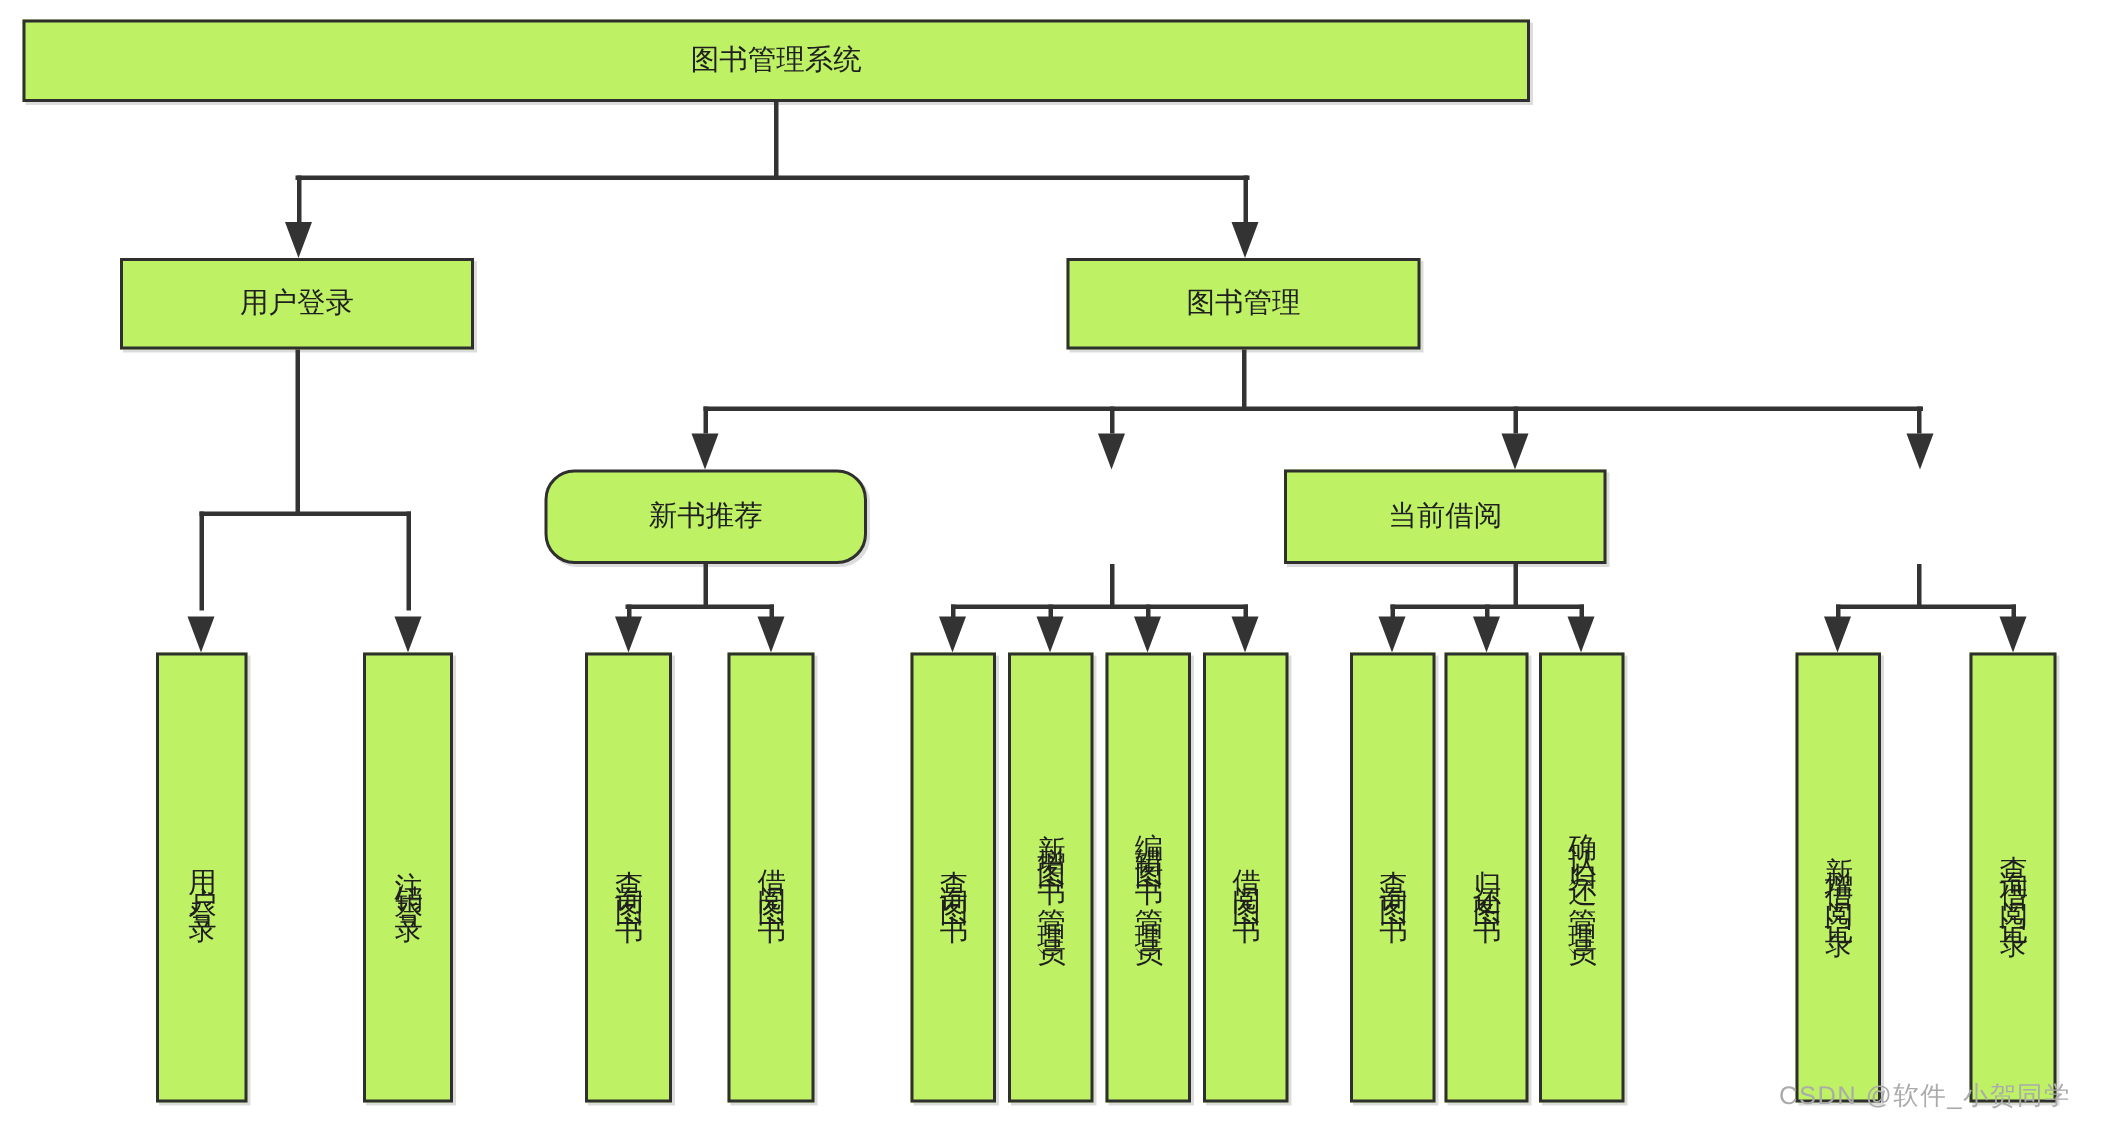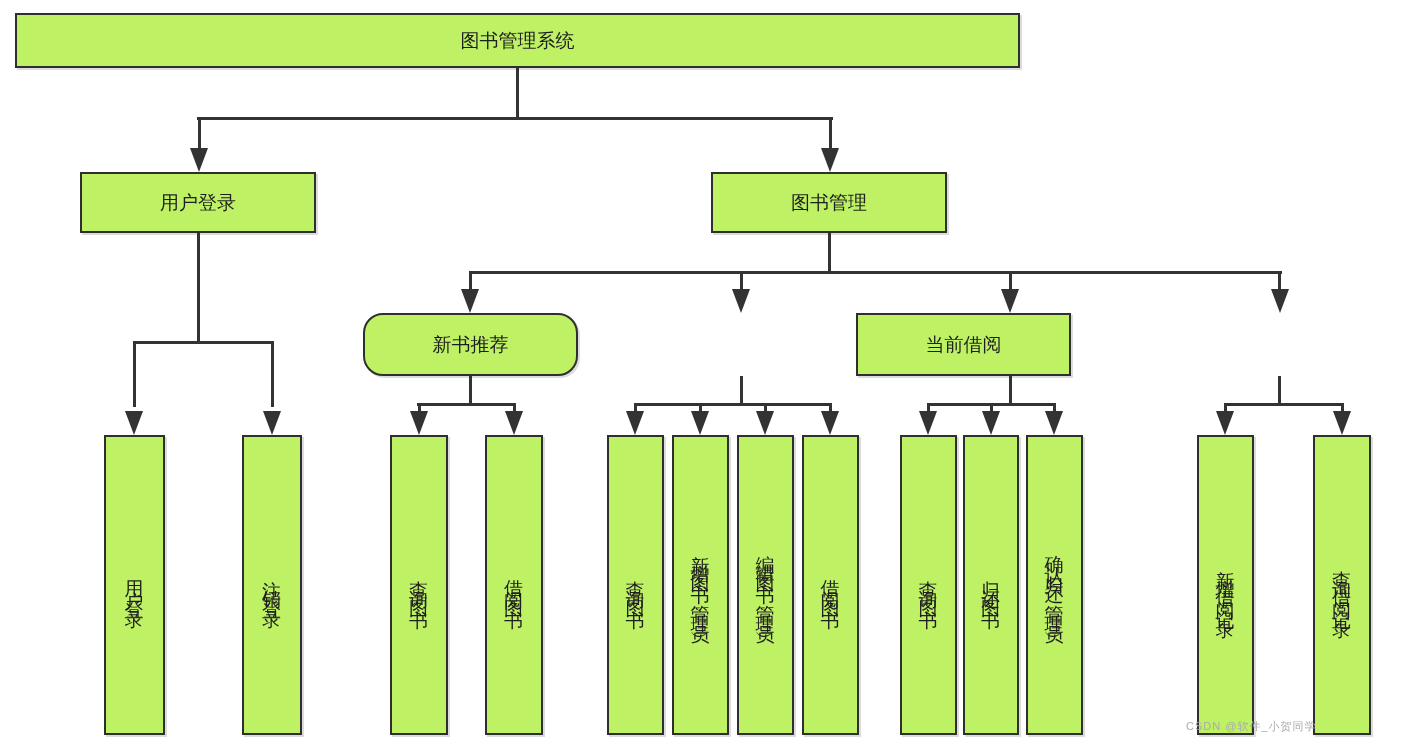--- a/index.html
+++ b/index.html
@@ -45,21 +45,21 @@
   .arrow{
     position:absolute;
     width:0;height:0;
     border-left:9px solid transparent;
     border-right:9px solid transparent;
     border-top:24px solid var(--line);
   }
   #watermark{
     position:absolute;
     left:1186px;top:719px;
-    font-size:11px;
+    font-size:17px;
     letter-spacing:1px;
     color:var(--wm);
     z-index:5;
     white-space:nowrap;
   }
 </style>
 </head>
 <body>
 
 <div id="stage">

